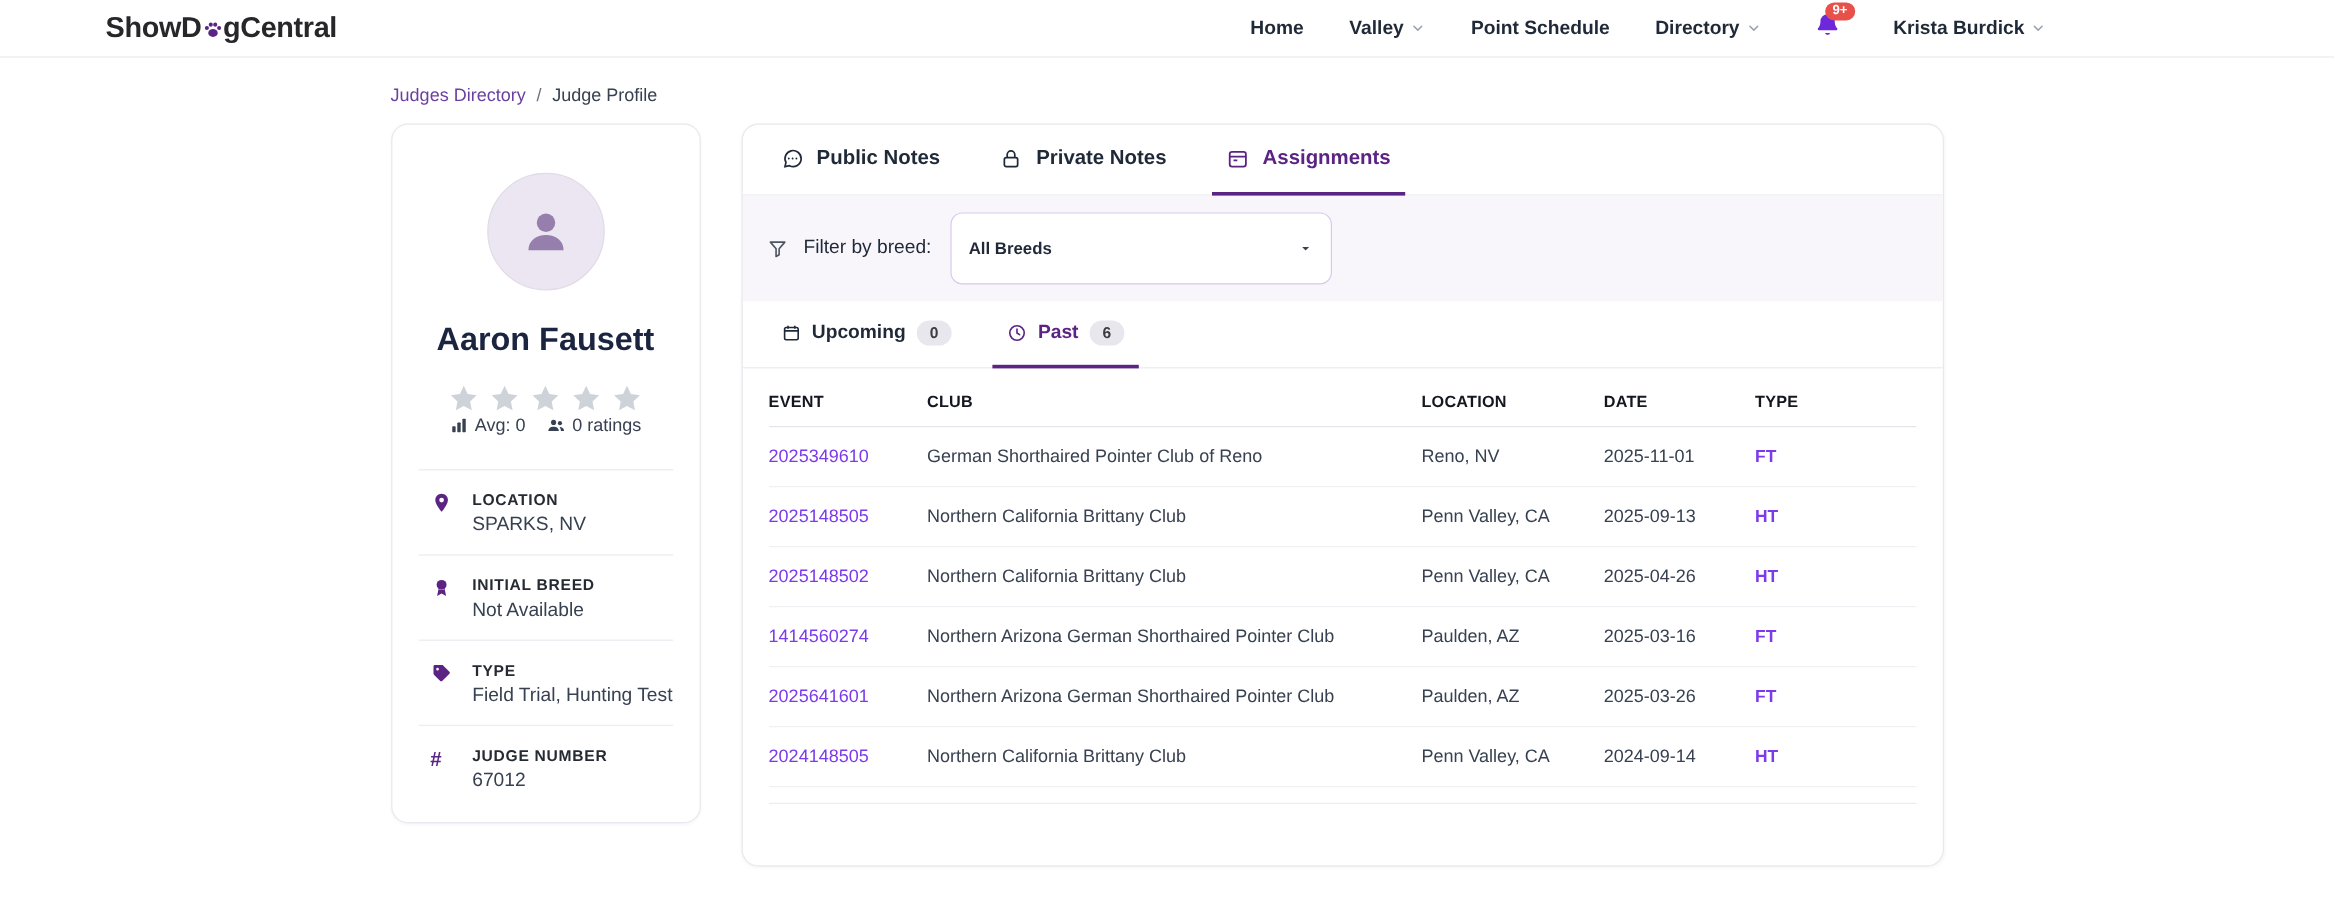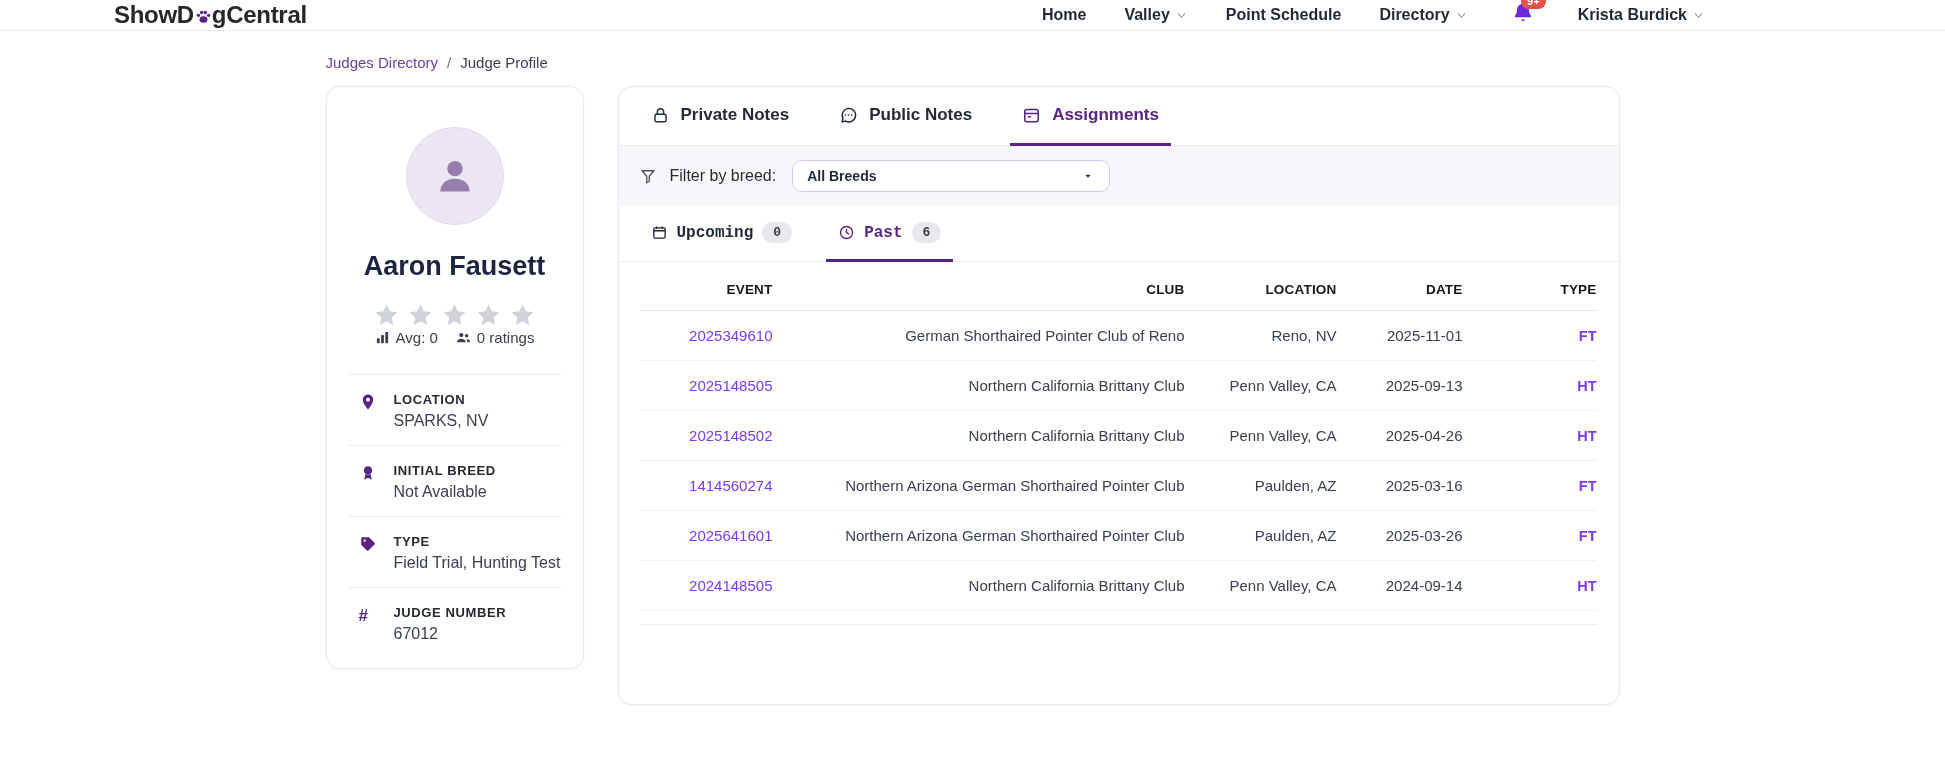--- a/index.html
+++ b/index.html
@@ -1,21 +1,21 @@
 <!DOCTYPE html>
 <html><head>
 <meta charset="utf-8">
 <style>
   * { box-sizing: border-box; margin: 0; padding: 0; }
   html, body { width: 1945px; height: 767px; background: #ffffff;
     font-family: "Liberation Sans", sans-serif; color: #1f2937; overflow: hidden; }
 
   
-  .topnav { height: 31px; display: flex; align-items: center;
-    padding: 0 240px 0 114px; border-bottom: 1px solid #ececf1; background: #fff; }
+  .topnav { height: 48px; display: flex; align-items: center;
+    padding: 0 240px 0 88px; border-bottom: 1px solid #ececf1; background: #fff; }
   .logo { display: flex; align-items: center; font-size: 24px; font-weight: 700;
     color: #27272a; letter-spacing: -0.3px; cursor: pointer; }
   .logo svg { width: 17px; height: 17px; color: #5b2383; margin: 2px 0 0 1px; }
   .nav-items { margin-left: auto; display: flex; align-items: center; gap: 38px; }
   .nav-item { display: flex; align-items: center; gap: 5px; font-size: 16px;
     font-weight: 600; color: #1f2937; cursor: pointer; }
   .chev { width: 13px; height: 13px; color: #9ca3af; }
   .bell-wrap { position: relative; margin: 0 6px; cursor: pointer; }
   .bell-wrap svg { width: 22px; height: 22px; color: #6d28d9; }
   .notif-badge { position: absolute; top: -8px; right: -12px; background: #e8504a;
@@ -64,37 +64,37 @@
   .tab { display: flex; align-items: center; gap: 11px; padding: 0 12px;
     margin-right: 26px; font-size: 17px; font-weight: 600; color: #1f2937;
     cursor: pointer; border-bottom: 3px solid transparent; margin-bottom: -1px; }
   .tab svg { width: 19px; height: 19px; }
   .tab.active { color: #5b2383; border-bottom-color: #5b2383; }
 
   .filterbar { background: #f8f6fb; padding: 14px 20px; display: flex;
     align-items: center; gap: 13px; }
   .filterbar .funnel { width: 18px; height: 18px; color: #4b5563; }
   .filter-label { font-size: 16px; font-weight: 400; color: #1f2937; }
-  .breed-select { width: 318px; height: 32px; background: #fff;
+  .breed-select { width: 318px; height: 60px; background: #fff;
     border: 1.5px solid #d9c8ec; border-radius: 10px; display: flex;
     align-items: center; padding: 0 14px; cursor: pointer; margin-left: 3px; }
   .breed-select .sel-text { font-size: 14px; font-weight: 700; color: #1f2937; }
   .breed-select .caret { margin-left: auto; width: 14px; height: 14px; color: #374151; }
 
   .subtabbar { display: flex; align-items: stretch; padding: 0 20px; height: 56px;
     border-bottom: 1px solid #ececf1; }
   .subtab { display: flex; align-items: center; gap: 9px; padding: 0 12px;
     margin-right: 22px; font-size: 16px; font-weight: 600; color: #1f2937;
-    cursor: pointer; border-bottom: 3px solid transparent; margin-bottom: -1px; font-family: Liberation Mono, monospace; }
+    cursor: pointer; border-bottom: 3px solid transparent; margin-bottom: -1px; }
   .subtab svg { width: 17px; height: 17px; }
   .subtab.active { color: #5b2383; border-bottom-color: #5b2383; }
   .count-pill { background: #e8e7ee; border-radius: 999px; padding: 3px 11px;
     font-size: 13px; font-weight: 700; color: #3c3c43; }
 
-  .table-wrap { padding: 4px 22px 16px; text-align: right; }
+  .table-wrap { padding: 4px 22px 16px; }
   .trow { display: grid; grid-template-columns: 132px 412px 152px 126px 1fr;
     align-items: center; }
   .thead { padding: 16px 0 13px; border-bottom: 1px solid #e4e4ea;
     font-size: 13.5px; font-weight: 700; color: #14171f; letter-spacing: 0.2px; }
   .tr { height: 50px; border-bottom: 1px solid #f0f0f4; font-size: 15px;
     color: #374151; }
   .cell-event { color: #7c3aed; font-weight: 500; cursor: pointer; }
   .cell-type { color: #7c3aed; font-weight: 700; font-size: 14.5px; }
   .table-end { height: 14px; border-bottom: 1px solid #ececf1; }
 </style>
@@ -247,33 +247,33 @@
         </div>
       </div>
     </div>
   </aside>
 
   <section class="card main-card">
 
     <div class="tabbar">
       <div class="tab">
         <svg viewBox="0 0 24 24" fill="none" stroke="currentColor" stroke-width="1.8">
-            <rect x="5" y="10.5" width="14" height="9.5" rx="2"></rect>
-            <path d="M8 10.5V7.5a4 4 0 0 1 8 0v3"></path>
-          </svg>
-        <span>Private Notes</span>
-      </div>
-      <div class="tab">
-        <svg viewBox="0 0 24 24" fill="none" stroke="currentColor" stroke-width="1.8">
             <path d="M21 11.5a8.5 8.5 0 0 1-12.4 7.6L4 20l1-4.4A8.5 8.5 0 1 1 21 11.5z"></path>
             <circle cx="8" cy="11.5" r="1" fill="currentColor" stroke="none"></circle>
             <circle cx="12" cy="11.5" r="1" fill="currentColor" stroke="none"></circle>
             <circle cx="16" cy="11.5" r="1" fill="currentColor" stroke="none"></circle>
           </svg>
         <span>Public Notes</span>
+      </div>
+      <div class="tab">
+        <svg viewBox="0 0 24 24" fill="none" stroke="currentColor" stroke-width="1.8">
+            <rect x="5" y="10.5" width="14" height="9.5" rx="2"></rect>
+            <path d="M8 10.5V7.5a4 4 0 0 1 8 0v3"></path>
+          </svg>
+        <span>Private Notes</span>
       </div>
       <div class="tab active">
         <svg viewBox="0 0 24 24" fill="none" stroke="currentColor" stroke-width="1.9">
             <rect x="3.5" y="4.5" width="17" height="15.5" rx="2.5"></rect>
             <line x1="3.5" y1="9.5" x2="20.5" y2="9.5"></line>
             <line x1="7.5" y1="13.5" x2="11.5" y2="13.5"></line>
           </svg>
         <span>Assignments</span>
       </div>
     </div>

